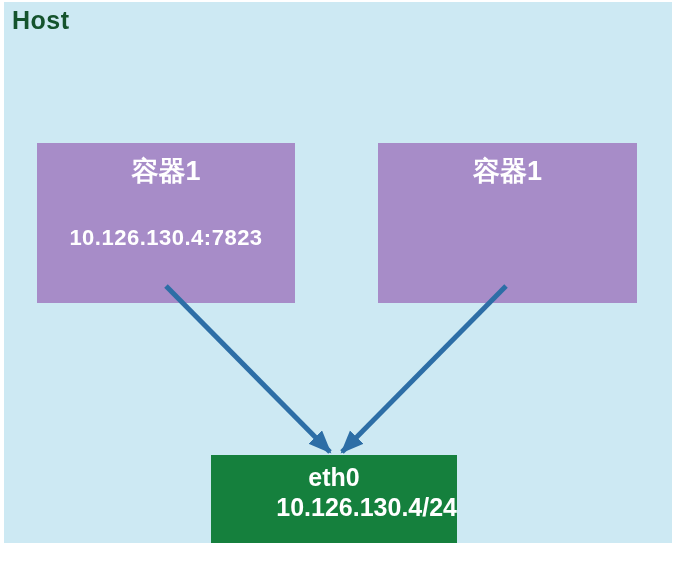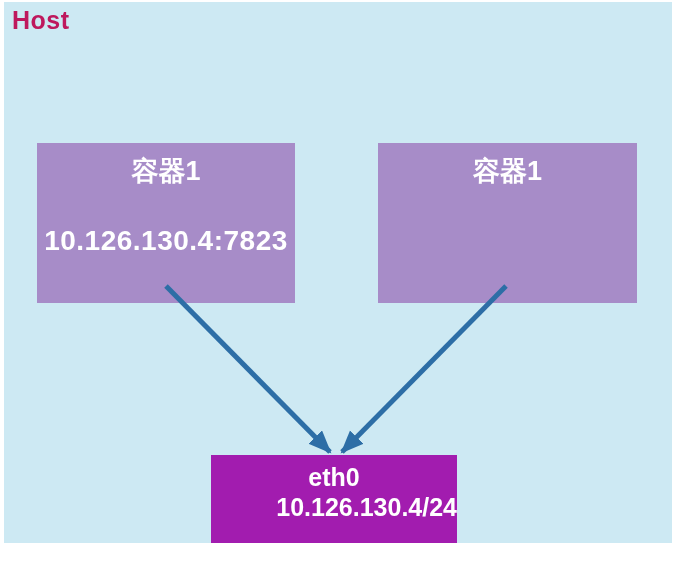--- a/index.html
+++ b/index.html
@@ -22,21 +22,21 @@
     width: 668px;
     height: 541px;
     background: #cde9f3;
   }
   .host-label {
     position: absolute;
     left: 8px;
     top: 4px;
     font-size: 25px;
     font-weight: bold;
-    color: #be185d;
+    color: #14532d;
     letter-spacing: 0.5px;
   }
   .box {
     position: absolute;
     color: #ffffff;
     text-align: center;
     box-sizing: border-box;
   }
   .container-box {
     background: #a78cc8;
@@ -47,26 +47,26 @@
   .container-box.left  { left: 33px;  }
   .container-box.right { left: 374px; width: 259px; }
   .box-title {
     margin-top: 14px;
     font-size: 27px;
     font-weight: bold;
     line-height: 1.1;
   }
   .box-address {
     margin-top: 38px;
-    font-size: 28px;
+    font-size: 22px;
     font-weight: 600;
     letter-spacing: 0.5px;
   }
   .eth-box {
-    background: #a21caf;
+    background: #15803d;
     left: 207px;
     top: 453px;
     width: 246px;
     height: 88px;
   }
   .eth-name {
     margin-top: 8px;
     font-size: 25px;
     font-weight: bold;
     line-height: 1.15;

